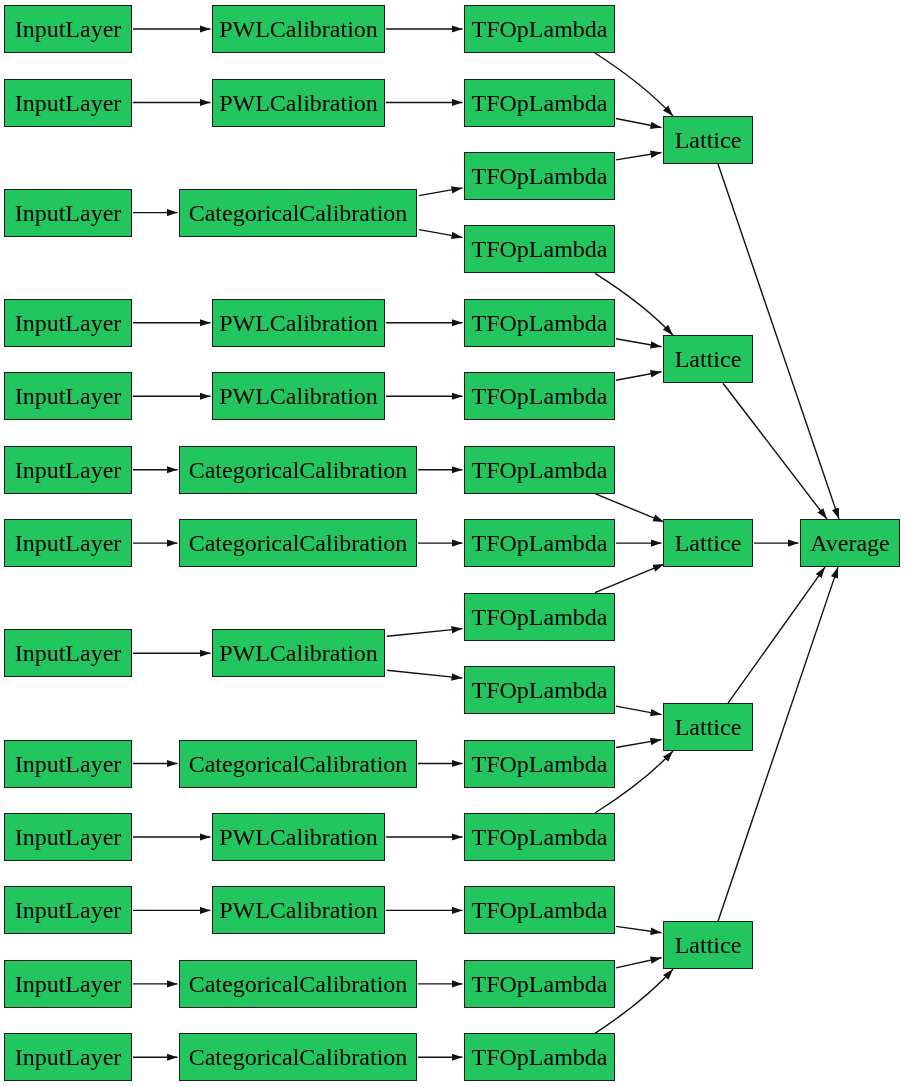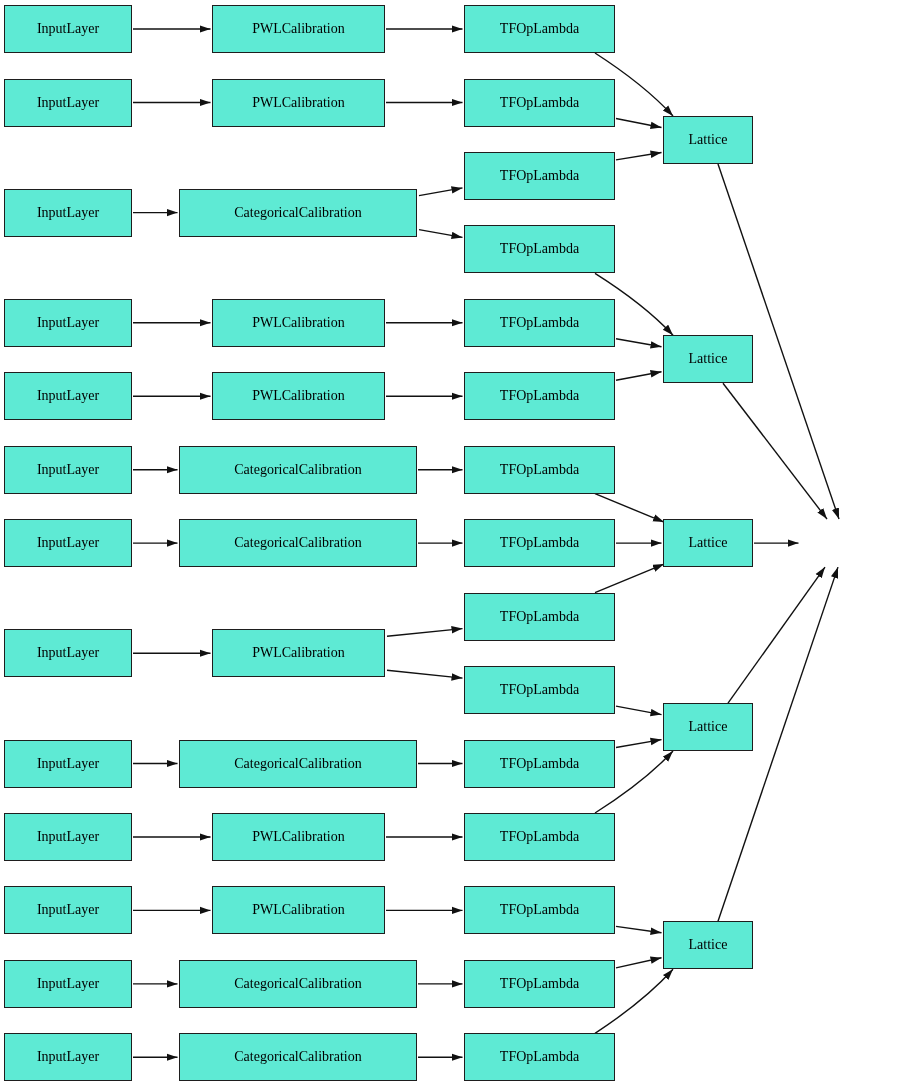--- a/index.html
+++ b/index.html
@@ -9,24 +9,24 @@
     background:#ffffff;
     font-family:"Liberation Serif","DejaVu Serif",serif;
     overflow:hidden;
   }
   #edges{position:absolute;left:0;top:0;width:905px;height:1087px;}
   .edge{fill:none;stroke:#111111;stroke-width:1.4;}
   .node{
     position:absolute;
     box-sizing:border-box;
     display:flex;align-items:center;justify-content:center;
-    background:#5eead4;
+    background:#22c55e;
     border:1.7px solid #1e1e1e;
     color:#000000;
-    font-size:14px;
+    font-size:24px;
     line-height:1;
     white-space:nowrap;
   }
 </style>
 </head>
 <body>
 
 <div id="diagram">
   <svg id="edges" viewBox="0 0 905 1087" xmlns="http://www.w3.org/2000/svg">
     <defs>
@@ -122,13 +122,14 @@
     <div class="node" style="left: 464px; top: 739.5px; width: 151px; height: 48px;">TFOpLambda</div>
     <div class="node" style="left: 464px; top: 813px; width: 151px; height: 48px;">TFOpLambda</div>
     <div class="node" style="left: 464px; top: 886.4px; width: 151px; height: 48px;">TFOpLambda</div>
     <div class="node" style="left: 464px; top: 959.9px; width: 151px; height: 48px;">TFOpLambda</div>
     <div class="node" style="left: 464px; top: 1033.3px; width: 151px; height: 48px;">TFOpLambda</div>
     <div class="node" style="left: 663px; top: 116px; width: 90px; height: 48px;">Lattice</div>
     <div class="node" style="left: 663px; top: 335.2px; width: 90px; height: 48px;">Lattice</div>
     <div class="node" style="left: 663px; top: 519.1px; width: 90px; height: 48px;">Lattice</div>
     <div class="node" style="left: 663px; top: 703.1px; width: 90px; height: 48px;">Lattice</div>
     <div class="node" style="left: 663px; top: 921.3px; width: 90px; height: 48px;">Lattice</div>
+    <div class="node" style="left: 800px; top: 519.1px; width: 100px; height: 48px;">Average</div>
   </div>
 
 </body></html>

